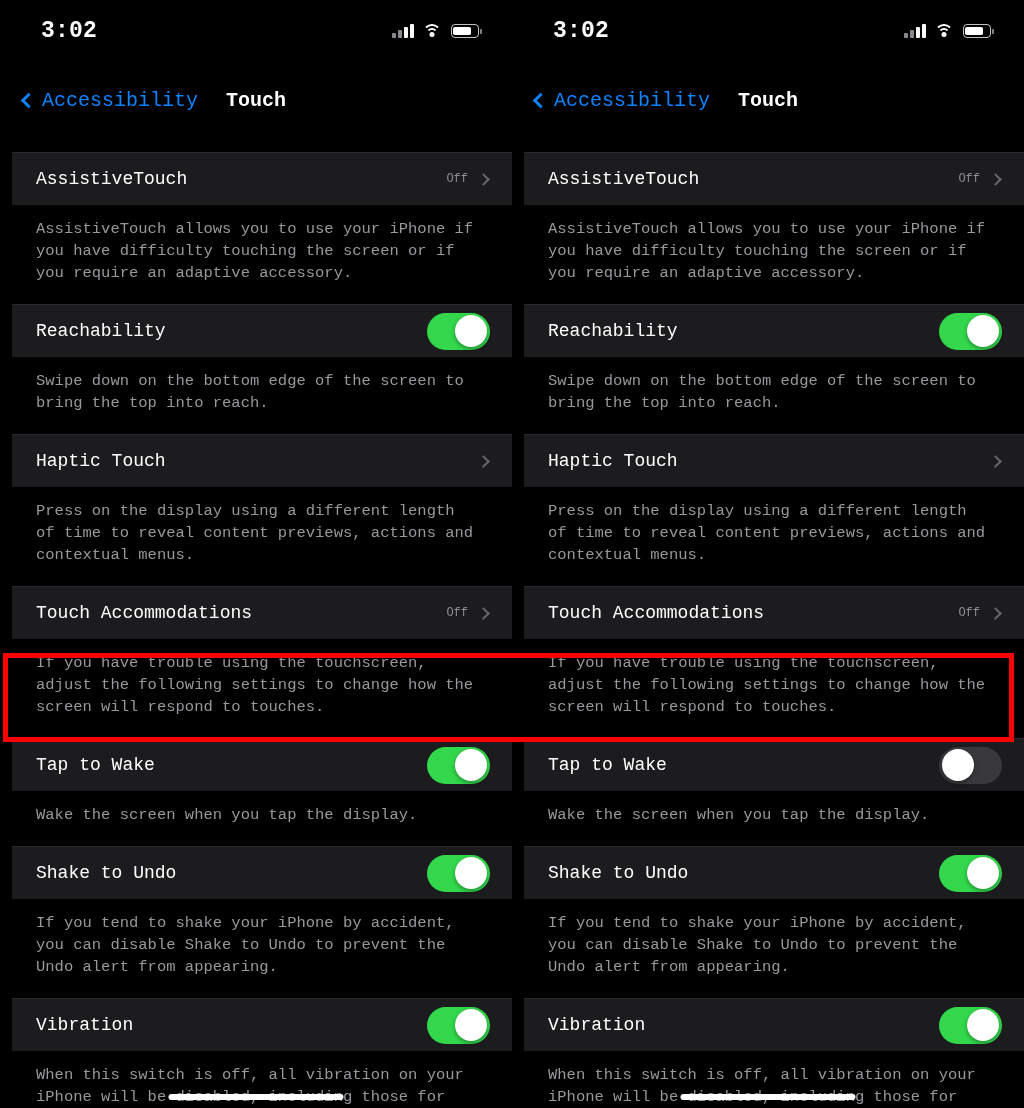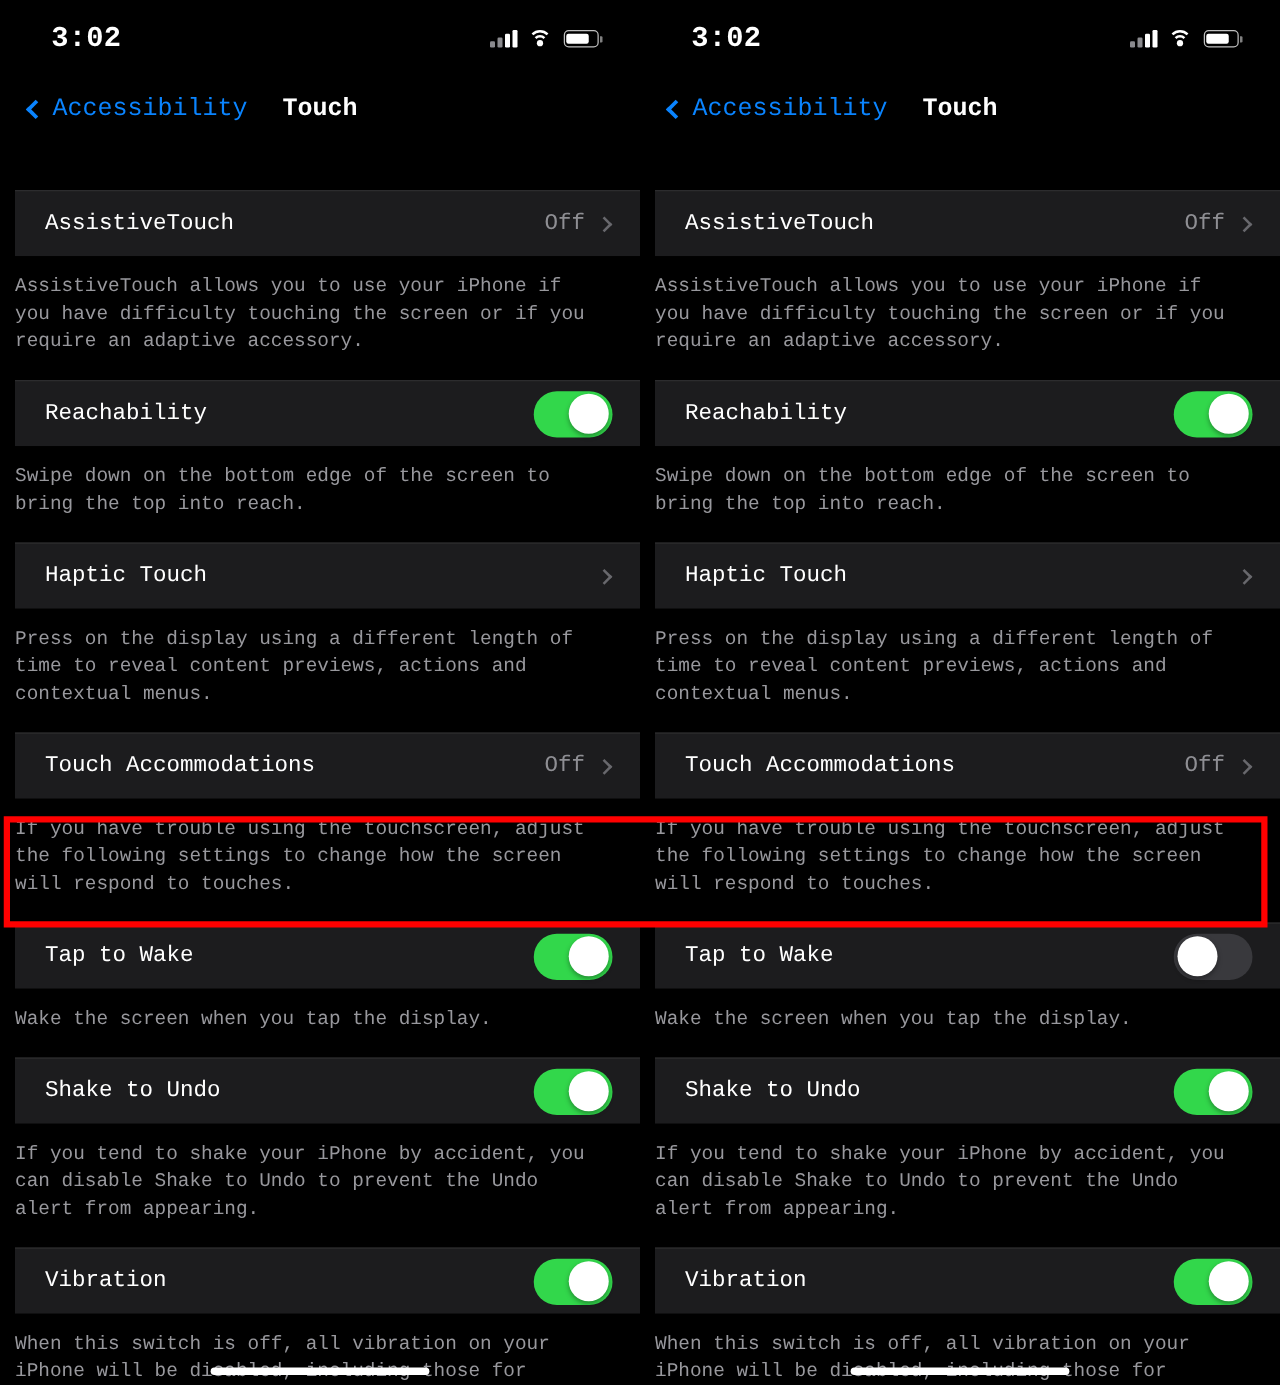--- a/index.html
+++ b/index.html
@@ -52,21 +52,21 @@
     border-radius:4px; padding:1.6px;
   }
   .batt-fill { height:100%; background:#fff; border-radius:1.8px; }
   .batt-cap {
     width:2px; height:5px; background:rgba(255,255,255,.5);
     border-radius:0 1px 1px 0; margin-left:1.5px;
   }
 
   
   .navbar {
-    height:50px; display:flex; align-items:center;
+    height:50px; display:flex; align-items:flex-end;
     position:relative; padding:0 20px;
   }
   .nav-back {
     display:flex; align-items:center; gap:6px;
     color:#0a84ff; font-size:20px; cursor:pointer;
   }
   .chev-back {
     width:11px; height:11px;
     border-left:3.4px solid #0a84ff; border-bottom:3.4px solid #0a84ff;
     transform:rotate(45deg); margin-left:3px; margin-right:2px;
@@ -82,29 +82,29 @@
   .cell {
     background:#1c1c1e; min-height:53px;
     display:flex; align-items:center;
     padding:0 22px 0 24px;
     border-top:1px solid #2c2c2e;
     justify-content:space-between;
     margin-left:12px;
   }
   .cell-label { color:#fff; font-size:18px; }
   .cell-right { display:flex; align-items:center; gap:11px; }
-  .cell-value { color:#8e8e93; font-size:18px; }
+  .cell-value { color:#8e8e93; font-size:12px; }
   .chev-r {
     width:9px; height:9px;
     border-top:2.6px solid #68686d; border-right:2.6px solid #68686d;
     transform:rotate(45deg); margin-right:2px;
   }
   .footer {
     background:#000; color:#98989d; font-size:15.5px;
-    line-height:1.42; padding:13px 30px 20px 12px;
+    line-height:1.42; padding:13px 30px 20px 36px;
   }
 
   
   .sw { width:63px; height:37px; border-radius:19px; position:relative; }
   .sw.on  { background:#32d74b; }
   .sw.off { background:#39393d; }
   .sw .knob {
     position:absolute; top:2.5px; width:32px; height:32px;
     background:#fff; border-radius:50%;
     box-shadow:0 2px 4px rgba(0,0,0,.35);

